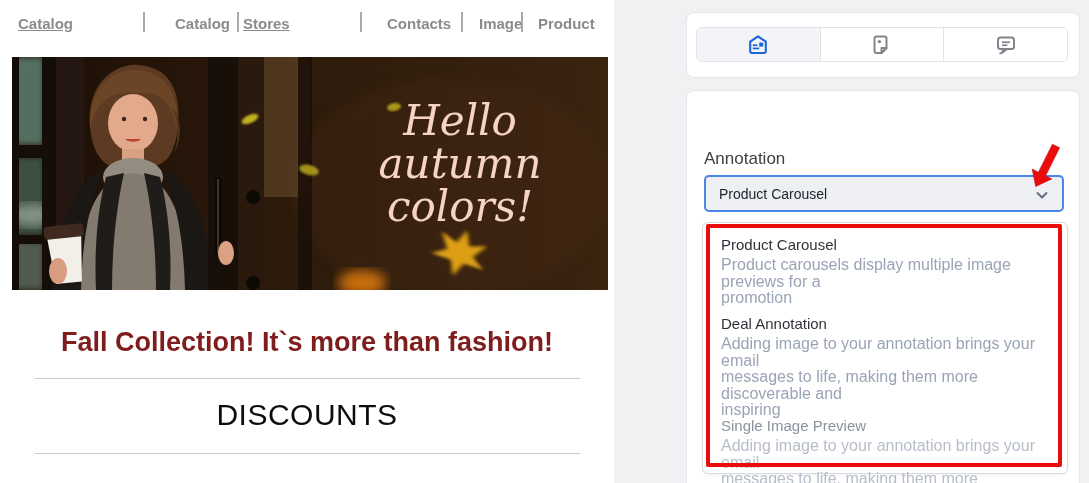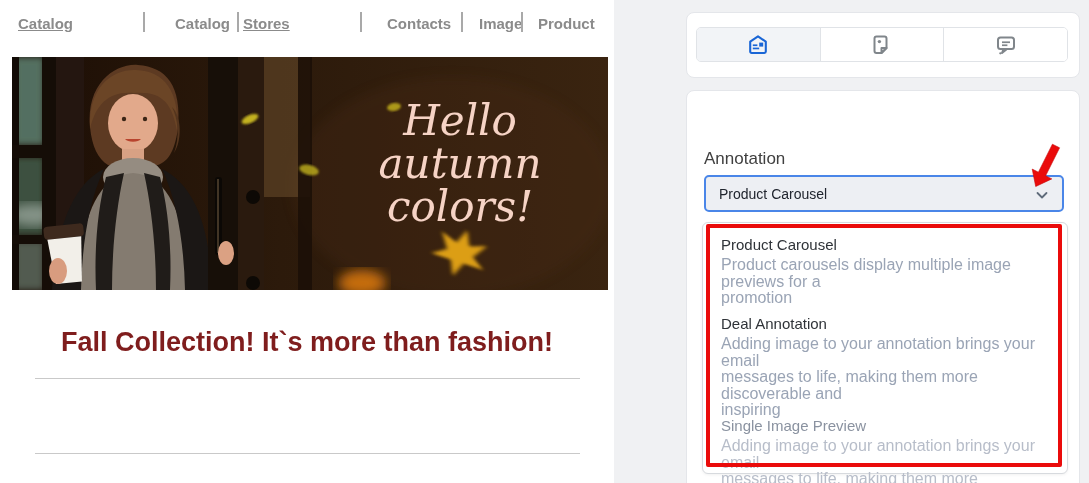--- a/index.html
+++ b/index.html
@@ -168,20 +168,21 @@
 
       <g font-family="'DejaVu Serif', serif" font-style="italic" fill="#f6d3c5" text-anchor="middle">
         <text x="448" y="78" font-size="42">Hello</text>
         <text x="448" y="121" font-size="42">autumn</text>
         <text x="448" y="164" font-size="42">colors!</text>
       </g>
     </svg>
 
     <div class="headline-red">Fall Collection! It`s more than fashion!</div>
     <div class="divider d1"></div>
+    <div class="section-title">DISCOUNTS</div>
     <div class="divider d2"></div>
   </div>
 
   <div class="right-bg"></div>
 
   <div class="card card-tabs">
     <div class="tab-row">
       <div class="tab active">
         <svg width="24" height="24" viewBox="0 0 24 24">
           <path d="M4.2 8.6 L12 3.4 L19.8 8.6 V18.6 a1.4 1.4 0 0 1 -1.4 1.4 H5.6 a1.4 1.4 0 0 1 -1.4 -1.4 Z" fill="none" stroke="#1a66d6" stroke-width="2.1" stroke-linejoin="round"></path>

